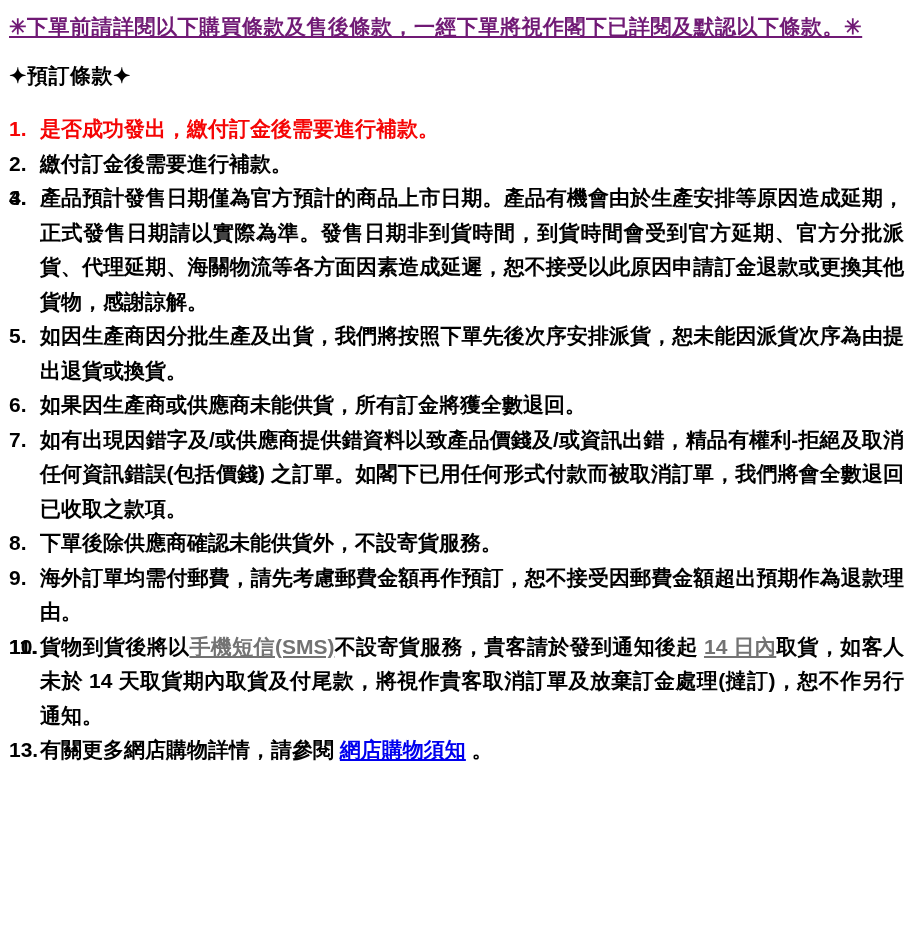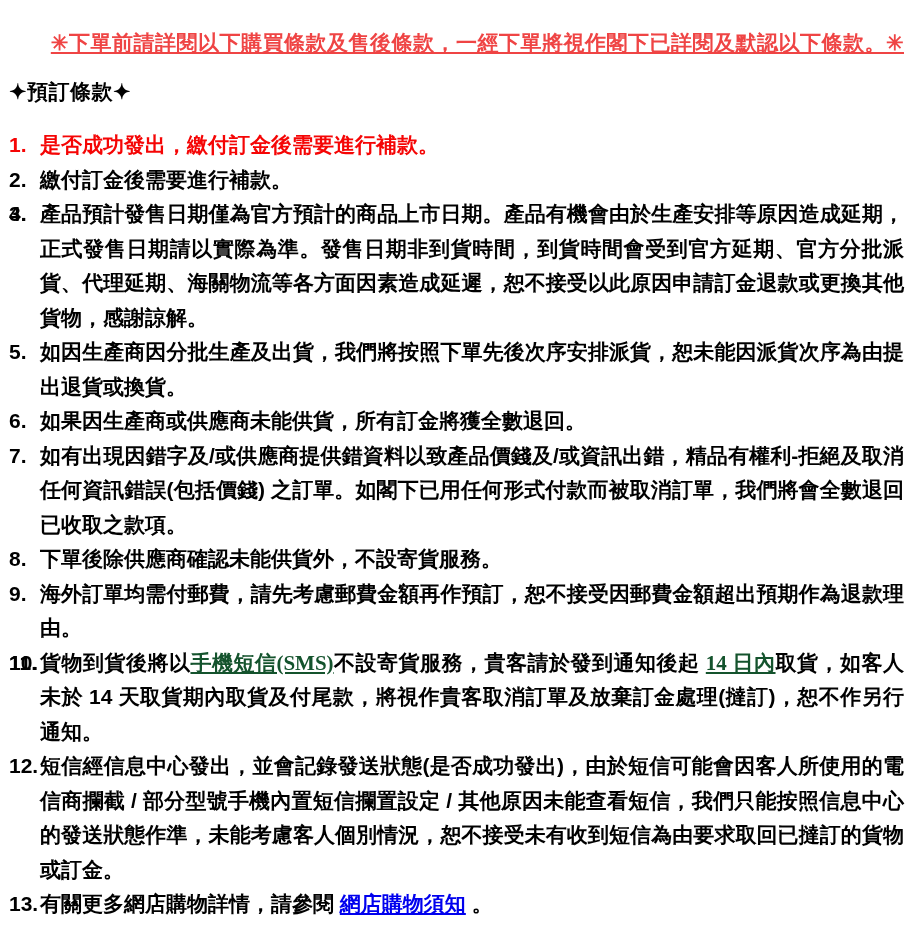--- a/index.html
+++ b/index.html
@@ -12,26 +12,25 @@
     min-height: 948px;
     box-sizing: border-box;
     padding: 11px 9px 10px 9px;
     font-family: "Liberation Sans", sans-serif;
     font-weight: bold;
     font-size: 21px;
     color: #000000;
     -webkit-font-smoothing: antialiased;
   }
   .doc-header {
-    color: #ef4444;
+    color: #701a75;
     text-decoration: underline;
     line-height: 32px;
-    margin: 16px 0 17px 0;
+    margin: 0 0 17px 0;
     letter-spacing: 0.5px;
-    text-align: right;
   }
   .section-title {
     color: #000000;
     line-height: 32px;
     margin: 0 0 20px 0;
     letter-spacing: 0.5px;
   }
   ol.terms-list {
     list-style: none;
     margin: 0;
@@ -48,23 +47,22 @@
     position: absolute;
     left: 0;
     top: 0;
     width: 30px;
     text-align: left;
   }
   .seg.normal { color: #000000; }
   .seg.red { color: #f50505; }
   .num.red { color: #f50505; }
   .seg.red-underline {
-    color: #14532d;
+    color: #737373;
     text-decoration: underline;
-    font-family: Liberation Serif, serif;
   }
   a.seg.link {
     color: #0000ee;
     text-decoration: underline;
     cursor: pointer;
   }
 </style>
 </head>
 <body>
 
@@ -78,16 +76,15 @@
       <li><span class="num normal">2.</span><span class="seg normal">繳付訂金後需要進行補款。</span></li>
       <li><span class="num normal">3.</span></li>
       <li><span class="num normal">4.</span><span class="seg normal">產品預計發售日期僅為官方預計的商品上市日期。產品有機會由於生產安排等原因造成延期，正式發售日期請以實際為準。發售日期非到貨時間，到貨時間會受到官方延期、官方分批派貨、代理延期、海關物流等各方面因素造成延遲，恕不接受以此原因申請訂金退款或更換其他貨物，感謝諒解。</span></li>
       <li><span class="num normal">5.</span><span class="seg normal">如因生產商因分批生產及出貨，我們將按照下單先後次序安排派貨，恕未能因派貨次序為由提出退貨或換貨。</span></li>
       <li><span class="num normal">6.</span><span class="seg normal">如果因生產商或供應商未能供貨，所有訂金將獲全數退回。</span></li>
       <li><span class="num normal">7.</span><span class="seg normal">如有出現因錯字及/或供應商提供錯資料以致產品價錢及/或資訊出錯，精品有權利-拒絕及取消任何資訊錯誤(包括價錢) 之訂單。如閣下已用任何形式付款而被取消訂單，我們將會全數退回已收取之款項。</span></li>
       <li><span class="num normal">8.</span><span class="seg normal">下單後除供應商確認未能供貨外，不設寄貨服務。</span></li>
       <li><span class="num normal">9.</span><span class="seg normal">海外訂單均需付郵費，請先考慮郵費金額再作預訂，恕不接受因郵費金額超出預期作為退款理由。</span></li>
       <li><span class="num normal">10.</span></li>
       <li><span class="num normal">11.</span><span class="seg normal">貨物到貨後將以</span><span class="seg red-underline">手機短信(SMS)</span><span class="seg normal">不設寄貨服務，貴客請於發到通知後起 </span><span class="seg red-underline">14 日內</span><span class="seg normal">取貨，如客人未於 14 天取貨期內取貨及付尾款，將視作貴客取消訂單及放棄訂金處理(撻訂)，恕不作另行通知。</span></li>
-      <li><span class="num normal">12.</span><span class="seg normal">短信經信息中心發出，並會記錄發送狀態(是否成功發出)，由於短信可能會因客人所使用的電信商攔截 / 部分型號手機內置短信攔置設定 / 其他原因未能查看短信，我們只能按照信息中心的發送狀態作準，未能考慮客人個別情況，恕不接受未有收到短信為由要求取回已撻訂的貨物或訂金。</span></li>
       <li><span class="num normal">13.</span><span class="seg normal">有關更多網店購物詳情，請參閱 </span><a class="seg link" href="#">網店購物須知</a><span class="seg normal"> 。</span></li>
     </ol>
 </div>
 
 </body></html>

